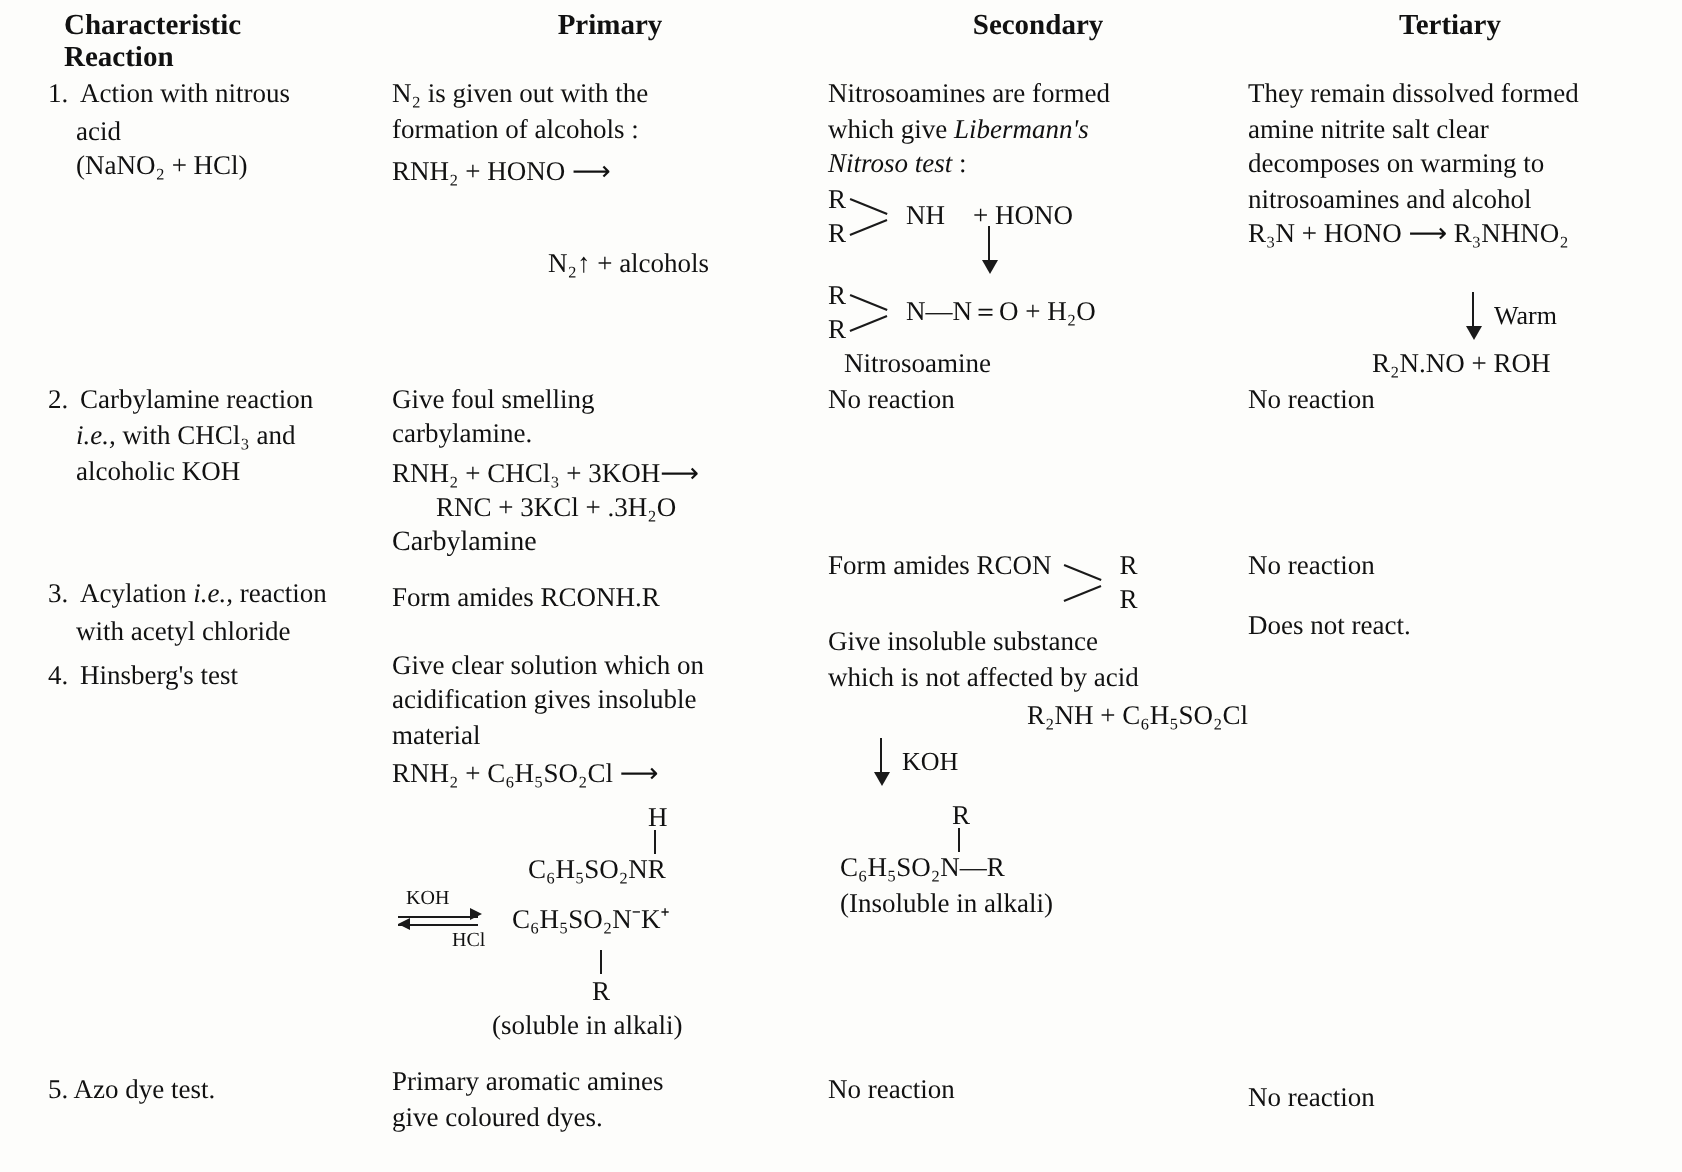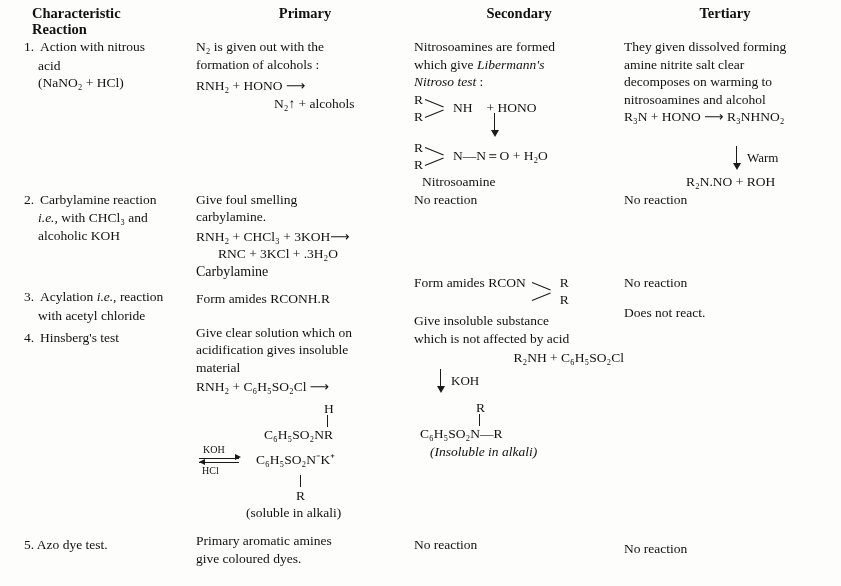--- a/index.html
+++ b/index.html
@@ -40,21 +40,21 @@
   .hdr .hl{display:block;line-height:1.12;}
   .hdr.left-hdr{text-align:left;padding-left:18px;}
   .cell{padding:6px 8px 4px 8px;line-height:1.30;}
   .cell.c1{padding-left:10px;}
   .num{display:inline-block;width:16px;vertical-align:top;}
   .li{display:flex;margin-bottom:1px;}
   .li .txt{flex:1;}
   i{font-style:italic;}
   .just{text-align:justify;text-align-last:left;}
   .ind1{margin-left:14px;}
-  .ind4{margin-left:78px;}
+  .ind4{margin-left:78px;margin-top:28px;}
   .small{font-size:14px;}
   .arrow{letter-spacing:-1px;}
   .gapsm{height:4px;}
   
   .downrow{display:flex;align-items:center;}
   .darrow{
     display:inline-block;width:10px;height:26px;position:relative;
   }
   .darrow::before{
     content:"";position:absolute;left:4px;top:0;width:1.3px;height:20px;background:#1a1a1a;
@@ -69,21 +69,21 @@
   .rgroup{display:inline-block;position:relative;width:30px;height:34px;vertical-align:middle;}
   .rgroup .rl{position:absolute;width:20px;height:1.2px;background:#1a1a1a;left:2px;}
   .rgroup .rtop{top:8px;transform:rotate(22deg);transform-origin:left center;}
   .rgroup .rbot{top:26px;transform:rotate(-22deg);transform-origin:left center;}
   .rstack{display:inline-block;vertical-align:middle;}
   .rstack span{display:block;line-height:17px;}
   .amine{display:flex;align-items:center;}
   
   .eqarrow{display:inline-block;position:relative;width:46px;height:30px;vertical-align:middle;margin:0 3px;}
   .eqarrow .lab-top{position:absolute;top:-2px;left:4px;font-size:10px;}
-  .eqarrow .lab-bot{position:absolute;bottom:-2px;left:3px;font-size:10px;text-align:right;}
+  .eqarrow .lab-bot{position:absolute;bottom:-2px;left:27px;font-size:10px;text-align:right;}
   .eqarrow .ln1{position:absolute;top:13px;left:0;width:40px;height:1.1px;background:#1a1a1a;}
   .eqarrow .ln2{position:absolute;top:17px;left:0;width:40px;height:1.1px;background:#1a1a1a;}
   .eqarrow .hd1{position:absolute;top:9.5px;left:36px;border-left:6px solid #1a1a1a;border-top:3px solid transparent;border-bottom:3px solid transparent;}
   .eqarrow .hd2{position:absolute;top:14.5px;left:0px;border-right:6px solid #1a1a1a;border-top:3px solid transparent;border-bottom:3px solid transparent;}
   
   .bond{display:block;width:1.3px;height:12px;background:#1a1a1a;}
 </style>
 </head>
 <body>
 
@@ -166,21 +166,21 @@
         <span class="rgroup">
                 <span class="rl rtop"></span>
                 <span class="rl rbot"></span>
               </span>
         <span>N—N＝O + H₂O</span>
       </div>
       <div style="margin-left:8px">Nitrosoamine</div>
     </td>
 
     <td class="cell botline vline">
-      <div>They given dissolved forming</div>
+      <div>They remain dissolved formed</div>
       <div class="just">amine nitrite salt clear</div>
       <div class="just">decomposes on warming to</div>
       <div>nitrosoamines and alcohol</div>
       <div>R₃N + HONO ⟶ R₃NHNO₂</div>
       <div class="downrow" style="margin-left:108px;margin-top:20px;">
         <span class="darrow"></span>
         <span class="dlabel">Warm</span>
       </div>
       <div style="margin-left:62px;margin-top:1px;">R₂N.NO + ROH</div>
     </td>
@@ -280,21 +280,21 @@
       <div style="margin-left:14px;margin-top:2px;text-align:right;">R₂NH + C₆H₅SO₂Cl</div>
       <div class="downrow" style="margin-left:22px;margin-top:2px;">
         <span class="darrow"></span>
         <span class="dlabel">KOH</span>
       </div>
       <div style="margin-left:62px;margin-top:4px;">R</div>
       <div style="margin-left:65px;margin-top:-2px;">
               <span class="bond"></span>
             </div>
       <div style="margin-left:6px;margin-top:-1px;">C₆H₅SO₂N—R</div>
-      <div style="margin-left:16px;font-style:italic;">(Insoluble in alkali)</div>
+      <div style="margin-left:6px;">(Insoluble in alkali)</div>
     </td>
 
     <td class="cell botline vline">
       <div>No reaction</div>
       <div style="height:66px"></div>
       <div>No reaction</div>
       <div style="height:12px"></div>
       <div>Does not react.</div>
     </td>
   </tr>

